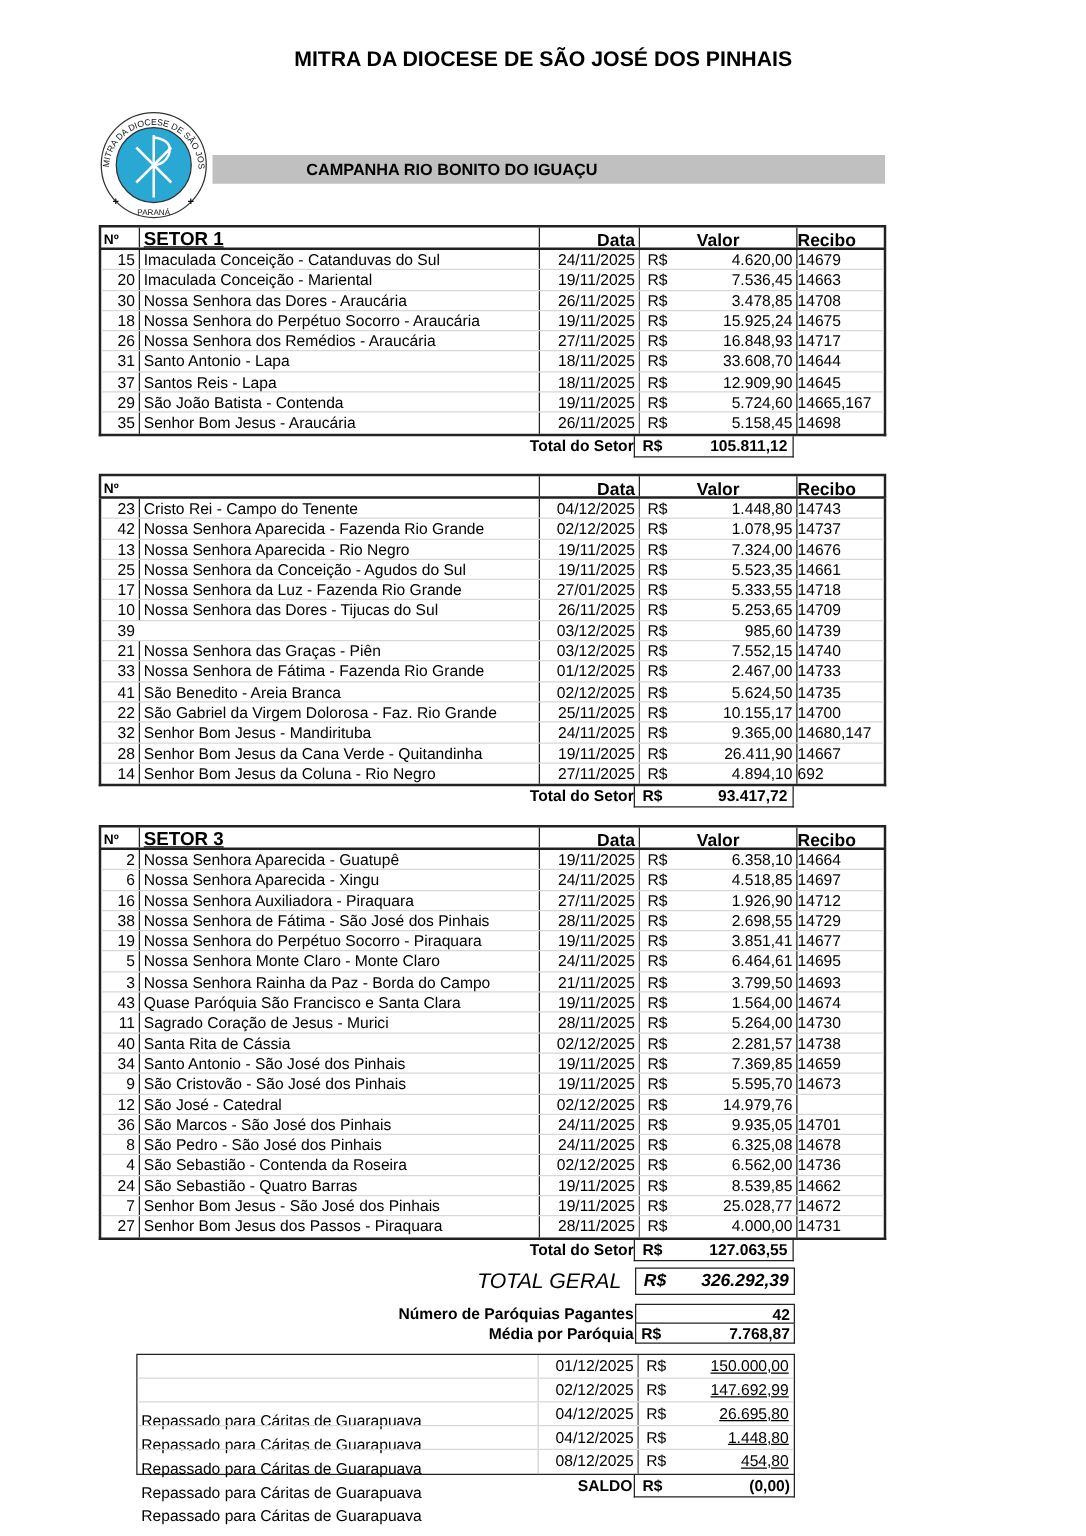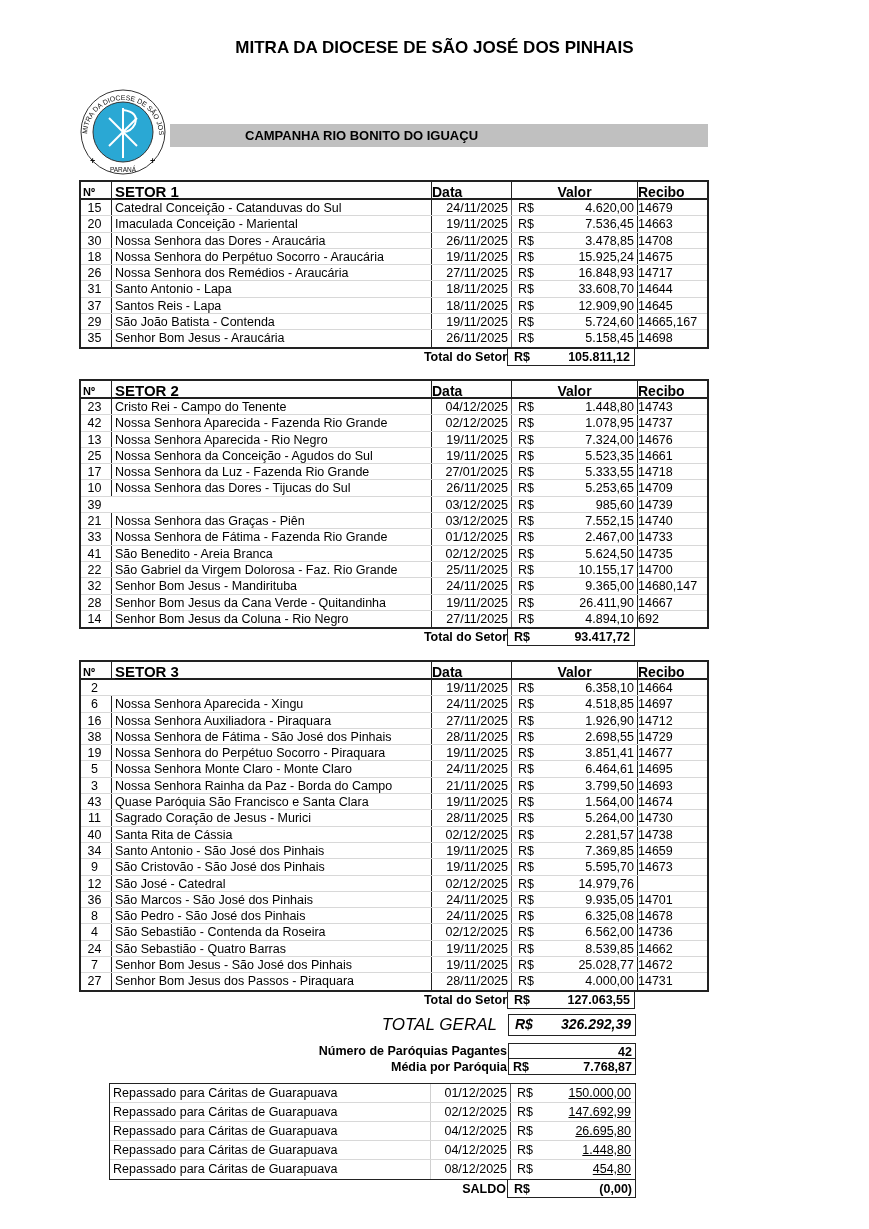--- a/index.html
+++ b/index.html
@@ -27,26 +27,26 @@
     }
     
     .sector {
       position: absolute; left: 79px; width: 630px;
       font-size: 12.5px;
     }
     .row { position: relative; height: 16.3px; line-height: 16.3px; }
     .row > span { position: absolute; top: 0; height: 100%; white-space: nowrap; }
     .hdr { height: 20px; line-height: 20px; border: 2px solid #222; border-bottom: 2px solid #222; }
     .hdr > span { font-weight: bold; }
-    .c-no { left: 0; width: 29px; text-align: center; padding-right: 2px; }
+    .c-no { left: 0; width: 29px; text-align: right; padding-right: 2px; }
     .hdr .c-no { text-align: left; padding-left: 2px; font-size: 11px; }
     .c-name { left: 30px; width: 400px; padding-left: 3px; border-left: 1px solid #222; }
     .hdr .c-name { font-size: 15px; text-decoration: underline; }
     .c-date { left: 350px; width: 80px; text-align: right; padding-right: 3px; border-left: 1px solid #222; }
-    .hdr .c-date { text-align: left; font-size: 14px; }
+    .hdr .c-date { text-align: right; font-size: 14px; }
     .c-cur { left: 430px; width: 30px; padding-left: 6px; border-left: 1px solid #666; }
     .c-val { left: 460px; width: 96px; text-align: right; padding-right: 3px; }
     .hdr .c-valh { left: 430px; width: 126px; text-align: center; font-size: 14px; border-left: 1px solid #222; }
     .c-rec { left: 556px; width: 72px; border-left: 1px solid #222; }
     .hdr .c-rec { font-size: 14px; }
     .body-rows { border-left: 2px solid #222; border-right: 2px solid #222; border-bottom: 2px solid #222; }
     .body-rows .row { border-bottom: 1px solid #d8d8d8; }
     .body-rows .row:last-child { border-bottom: none; }
     .body-rows .c-name { border-left: 1px solid #222; width: 320px; }
     .total-row { position: relative; height: 17px; line-height: 17px; font-weight: bold; }
@@ -79,21 +79,21 @@
     }
     .stat-row + .stat-row .stat-box { border-top: none; }
     .stat-box .s-cur { position: absolute; left: 4px; }
     .stat-box .s-val { position: absolute; right: 3px; }
 
     .transfers { position: absolute; left: 109px; top: 1083px; width: 527px; font-size: 12.5px; }
     .tr-body { border: 1.5px solid #222; }
     .tr-row { position: relative; height: 19px; line-height: 19px; border-bottom: 1px solid #d8d8d8; }
     .tr-row:last-child { border-bottom: none; }
     .tr-row > span { position: absolute; top: 0; white-space: nowrap; }
-    .tr-desc { left: 3px; }
+    .tr-desc { left: 3px; margin-top: 44px; }
     .tr-date { left: 320px; width: 80px; text-align: right; padding-right: 3px; border-left: 1px solid #d0d0d0; height: 100%; }
     .tr-cur { left: 400px; width: 30px; padding-left: 6px; border-left: 1px solid #555; height: 100%; }
     .tr-val { right: 4px; text-decoration: underline; }
     .saldo-row { position: relative; height: 18px; line-height: 18px; font-weight: bold; }
     .saldo-label { position: absolute; right: 130px; top: 0; }
     .saldo-box {
       position: absolute; left: 398px; top: 0; width: 129px; height: 18px;
       border: 1.5px solid #222; border-top: none;
     }
     .saldo-box .sb-cur { position: absolute; left: 6px; }
@@ -134,21 +134,21 @@
       <div class="row hdr">
         <span class="c-no">Nº</span>
         <span class="c-name" style="width: 320px;">SETOR 1</span>
         <span class="c-date">Data</span>
         <span class="c-valh">Valor</span>
         <span class="c-rec">Recibo</span>
       </div>
       <div class="body-rows">
         <div class="row">
           <span class="c-no">15</span>
-          <span class="c-name">Catedral Conceição - Catanduvas do Sul</span>
+          <span class="c-name">Imaculada Conceição - Catanduvas do Sul</span>
           <span class="c-date">24/11/2025</span>
           <span class="c-cur">R$</span>
           <span class="c-val">4.620,00</span>
           <span class="c-rec">14679</span>
         </div>
         <div class="row">
           <span class="c-no">20</span>
           <span class="c-name">Imaculada Conceição - Mariental</span>
           <span class="c-date">19/11/2025</span>
           <span class="c-cur">R$</span>
@@ -216,21 +216,20 @@
         <span class="t-label">Total do Setor</span>
         <div class="total-box">
           <span class="t-cur">R$</span>
           <span class="t-val">105.811,12</span>
         </div>
       </div>
     </div>
     <div class="sector" style="top: 379px;">
       <div class="row hdr">
         <span class="c-no">Nº</span>
-        <span class="c-name" style="width: 320px;">SETOR 2</span>
         <span class="c-date">Data</span>
         <span class="c-valh">Valor</span>
         <span class="c-rec">Recibo</span>
       </div>
       <div class="body-rows">
         <div class="row">
           <span class="c-no">23</span>
           <span class="c-name">Cristo Rei - Campo do Tenente</span>
           <span class="c-date">04/12/2025</span>
           <span class="c-cur">R$</span>
@@ -353,20 +352,21 @@
       <div class="row hdr">
         <span class="c-no">Nº</span>
         <span class="c-name" style="width: 320px;">SETOR 3</span>
         <span class="c-date">Data</span>
         <span class="c-valh">Valor</span>
         <span class="c-rec">Recibo</span>
       </div>
       <div class="body-rows">
         <div class="row">
           <span class="c-no">2</span>
+          <span class="c-name">Nossa Senhora Aparecida - Guatupê</span>
           <span class="c-date">19/11/2025</span>
           <span class="c-cur">R$</span>
           <span class="c-val">6.358,10</span>
           <span class="c-rec">14664</span>
         </div>
         <div class="row">
           <span class="c-no">6</span>
           <span class="c-name">Nossa Senhora Aparecida - Xingu</span>
           <span class="c-date">24/11/2025</span>
           <span class="c-cur">R$</span>

